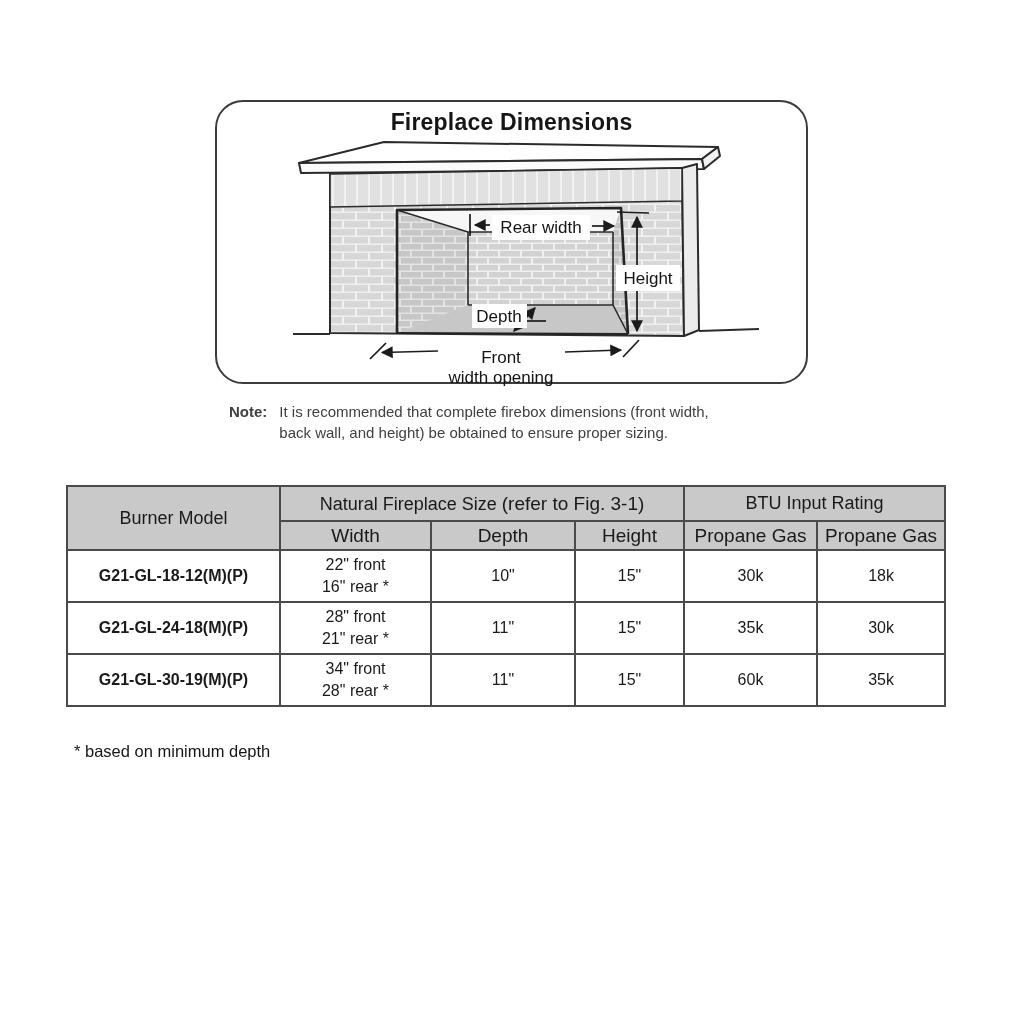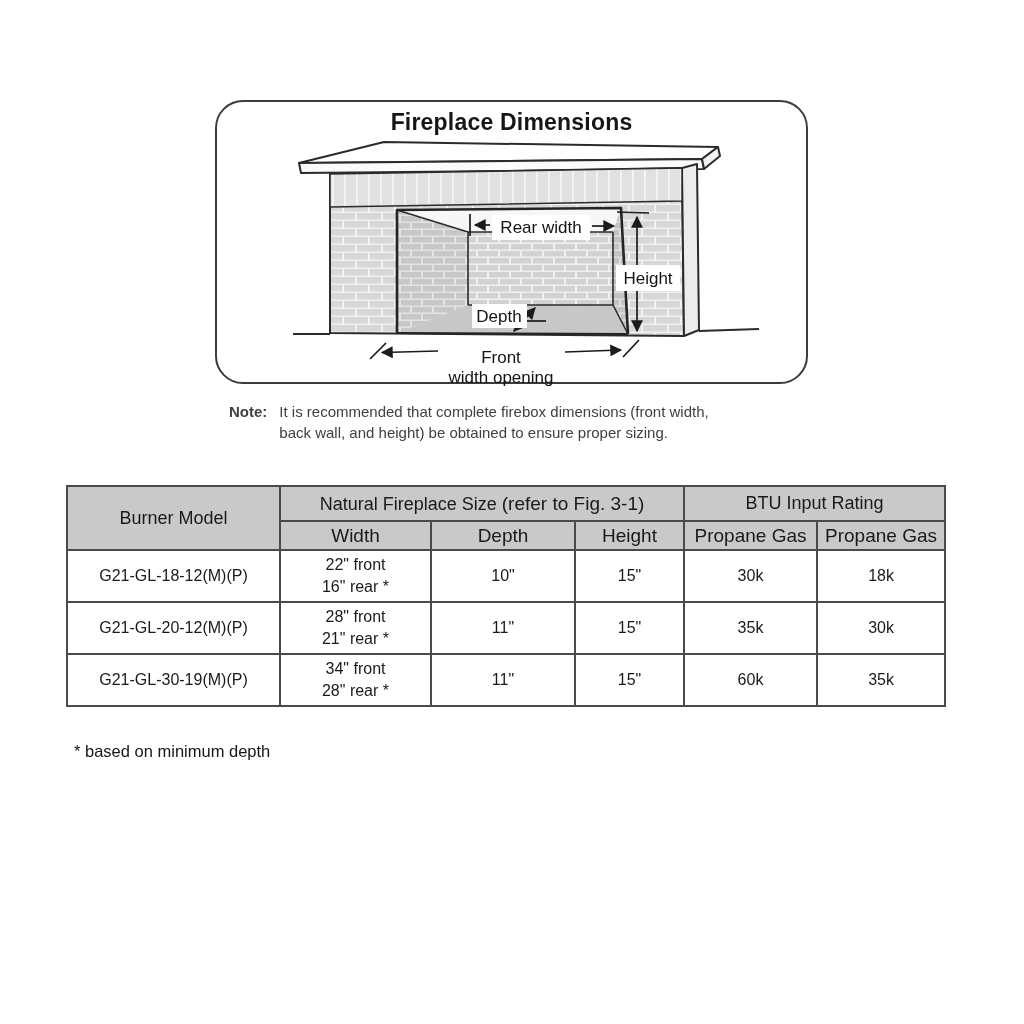--- a/index.html
+++ b/index.html
@@ -33,21 +33,21 @@
   }
   table.spec th,table.spec td{
     border:2px solid #4a4a4a;text-align:center;vertical-align:middle;
     padding:0;color:#1a1a1a;
   }
   table.spec thead th{background:#c9c9c9;font-weight:normal;}
   .th-main{font-size:18px;height:33px;}
   .th-sub{font-size:19px;height:27px;}
   .ref{font-size:19px;}
   table.spec tbody tr{height:52px;}
-  td.model{font-weight:normal;font-size:16px;}
+  td.model{font-weight:bold;font-size:16px;}
   td.val{font-size:16px;}
   td.width-cell div{font-size:16px;line-height:22px;}
   
   .footnote{
     position:absolute;left:74px;top:702px;font-size:16.5px;color:#161616;margin-top:40px;
   }
 </style>
 </head>
 <body>
 
@@ -187,21 +187,21 @@
         <td class="width-cell">
           <div>22" front</div>
           <div>16" rear *</div>
         </td>
         <td class="val">10"</td>
         <td class="val">15"</td>
         <td class="val">30k</td>
         <td class="val">18k</td>
       </tr>
       <tr>
-        <td class="model">G21-GL-20-12(M)(P)</td>
+        <td class="model">G21-GL-24-18(M)(P)</td>
         <td class="width-cell">
           <div>28" front</div>
           <div>21" rear *</div>
         </td>
         <td class="val">11"</td>
         <td class="val">15"</td>
         <td class="val">35k</td>
         <td class="val">30k</td>
       </tr>
       <tr>

